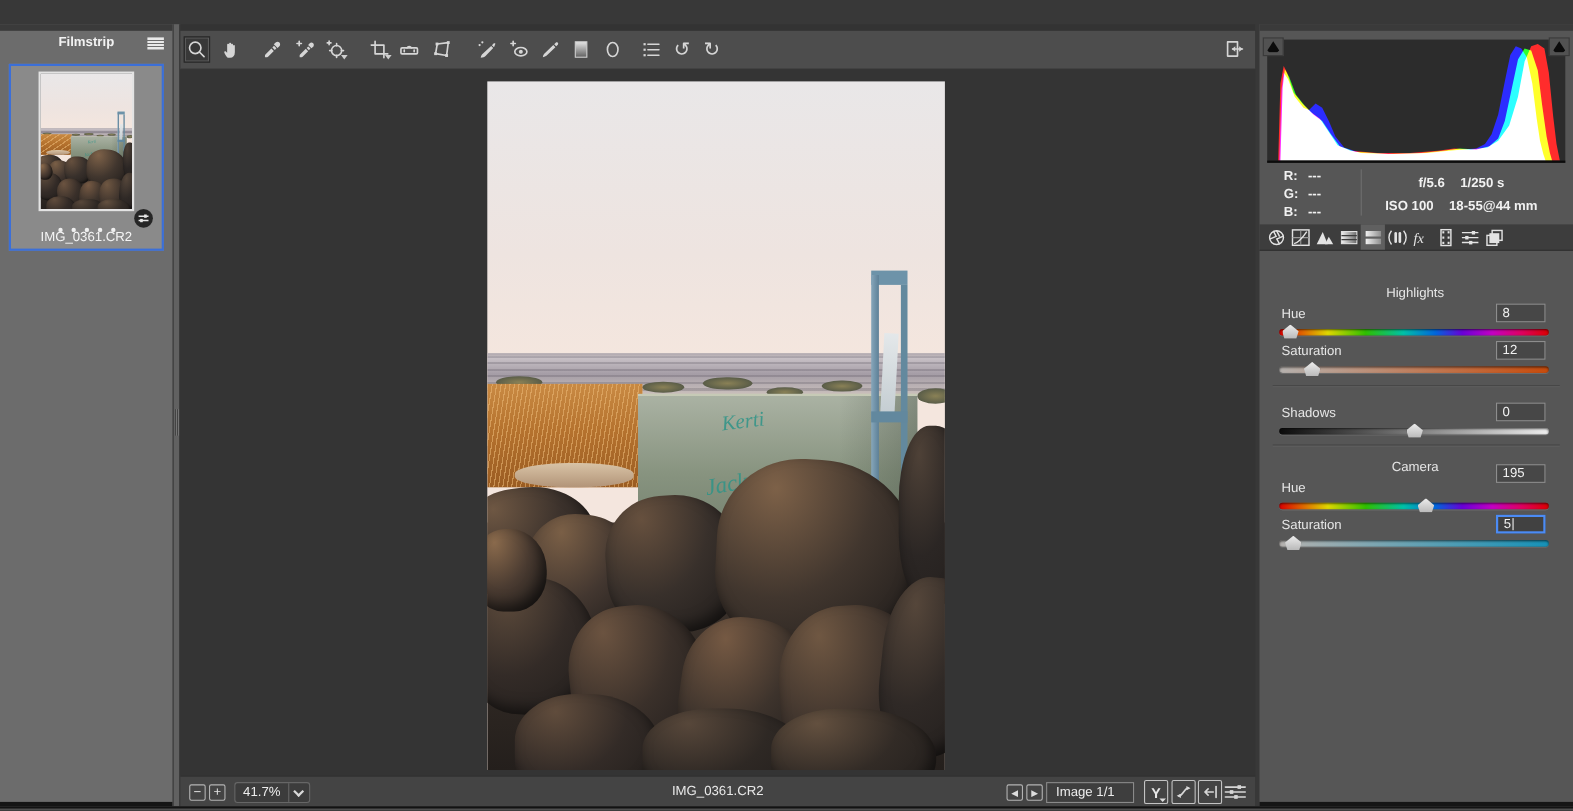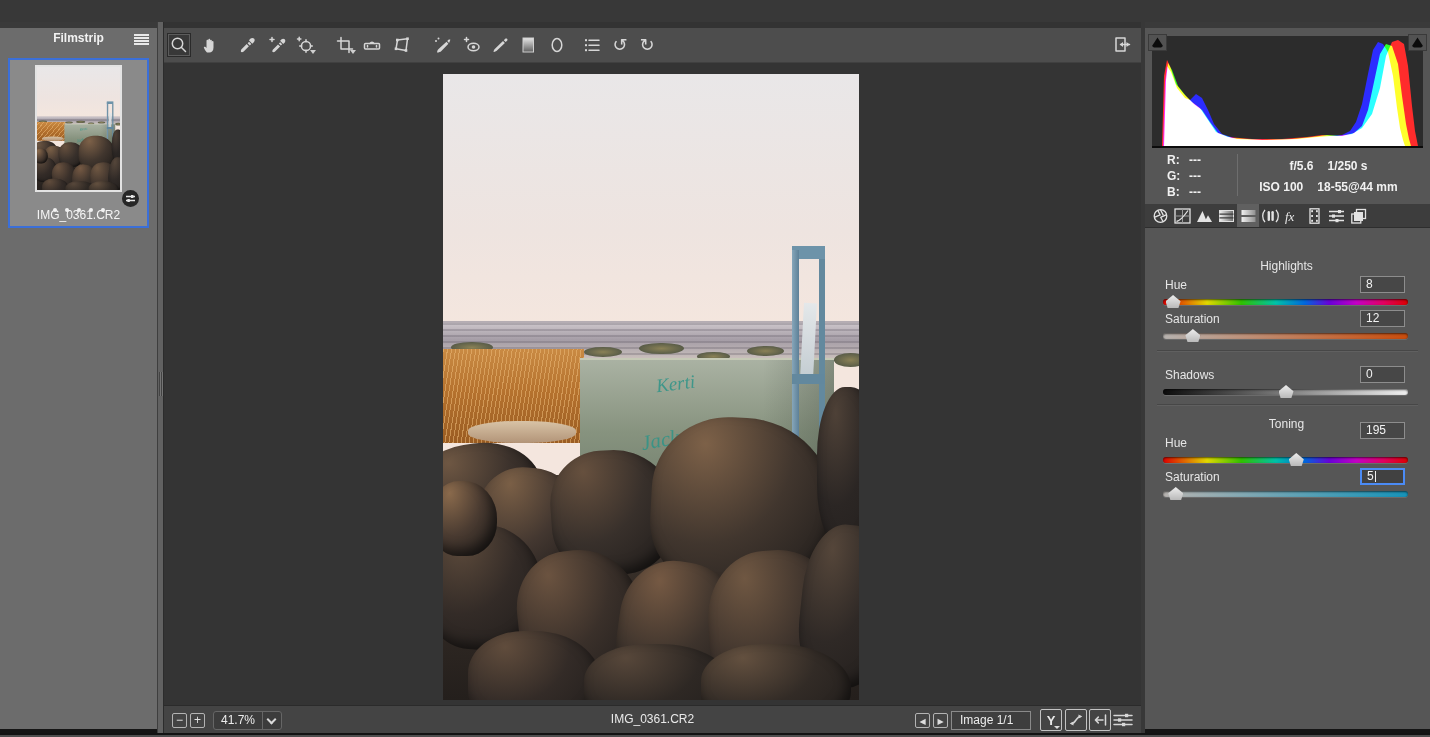--- a/index.html
+++ b/index.html
@@ -524,21 +524,21 @@
 
     <span class="pc-label" style="left:20px;top:340px">Shadows</span>
     <div class="vbox" style="top:338px">0</div>
     <div class="slider" style="top:356px">
       <div class="track balance-track"></div>
         <div class="thumbk" style="left:calc(50% - 7px)"></div>
     </div>
 
     <div class="hr-line" style="top:376px"></div>
 
-    <div class="pc-heading" style="top:389px">Toning</div>
+    <div class="pc-heading" style="top:389px">Camera</div>
     <span class="pc-label" style="left:20px;top:408px">Hue</span>
     <div class="vbox" style="top:394px">195</div>
     <div class="slider" style="top:424px">
       <div class="track hue-track"></div>
         <div class="thumbk" style="left:calc(54.2% - 7px)"></div>
     </div>
     <span class="pc-label" style="left:20px;top:442px">Saturation</span>
     <div class="vbox focused" style="top:440px"><span>5</span><span class="tcaret"></span></div>
     <div class="slider" style="top:458px">
       <div class="track satcool-track"></div>

